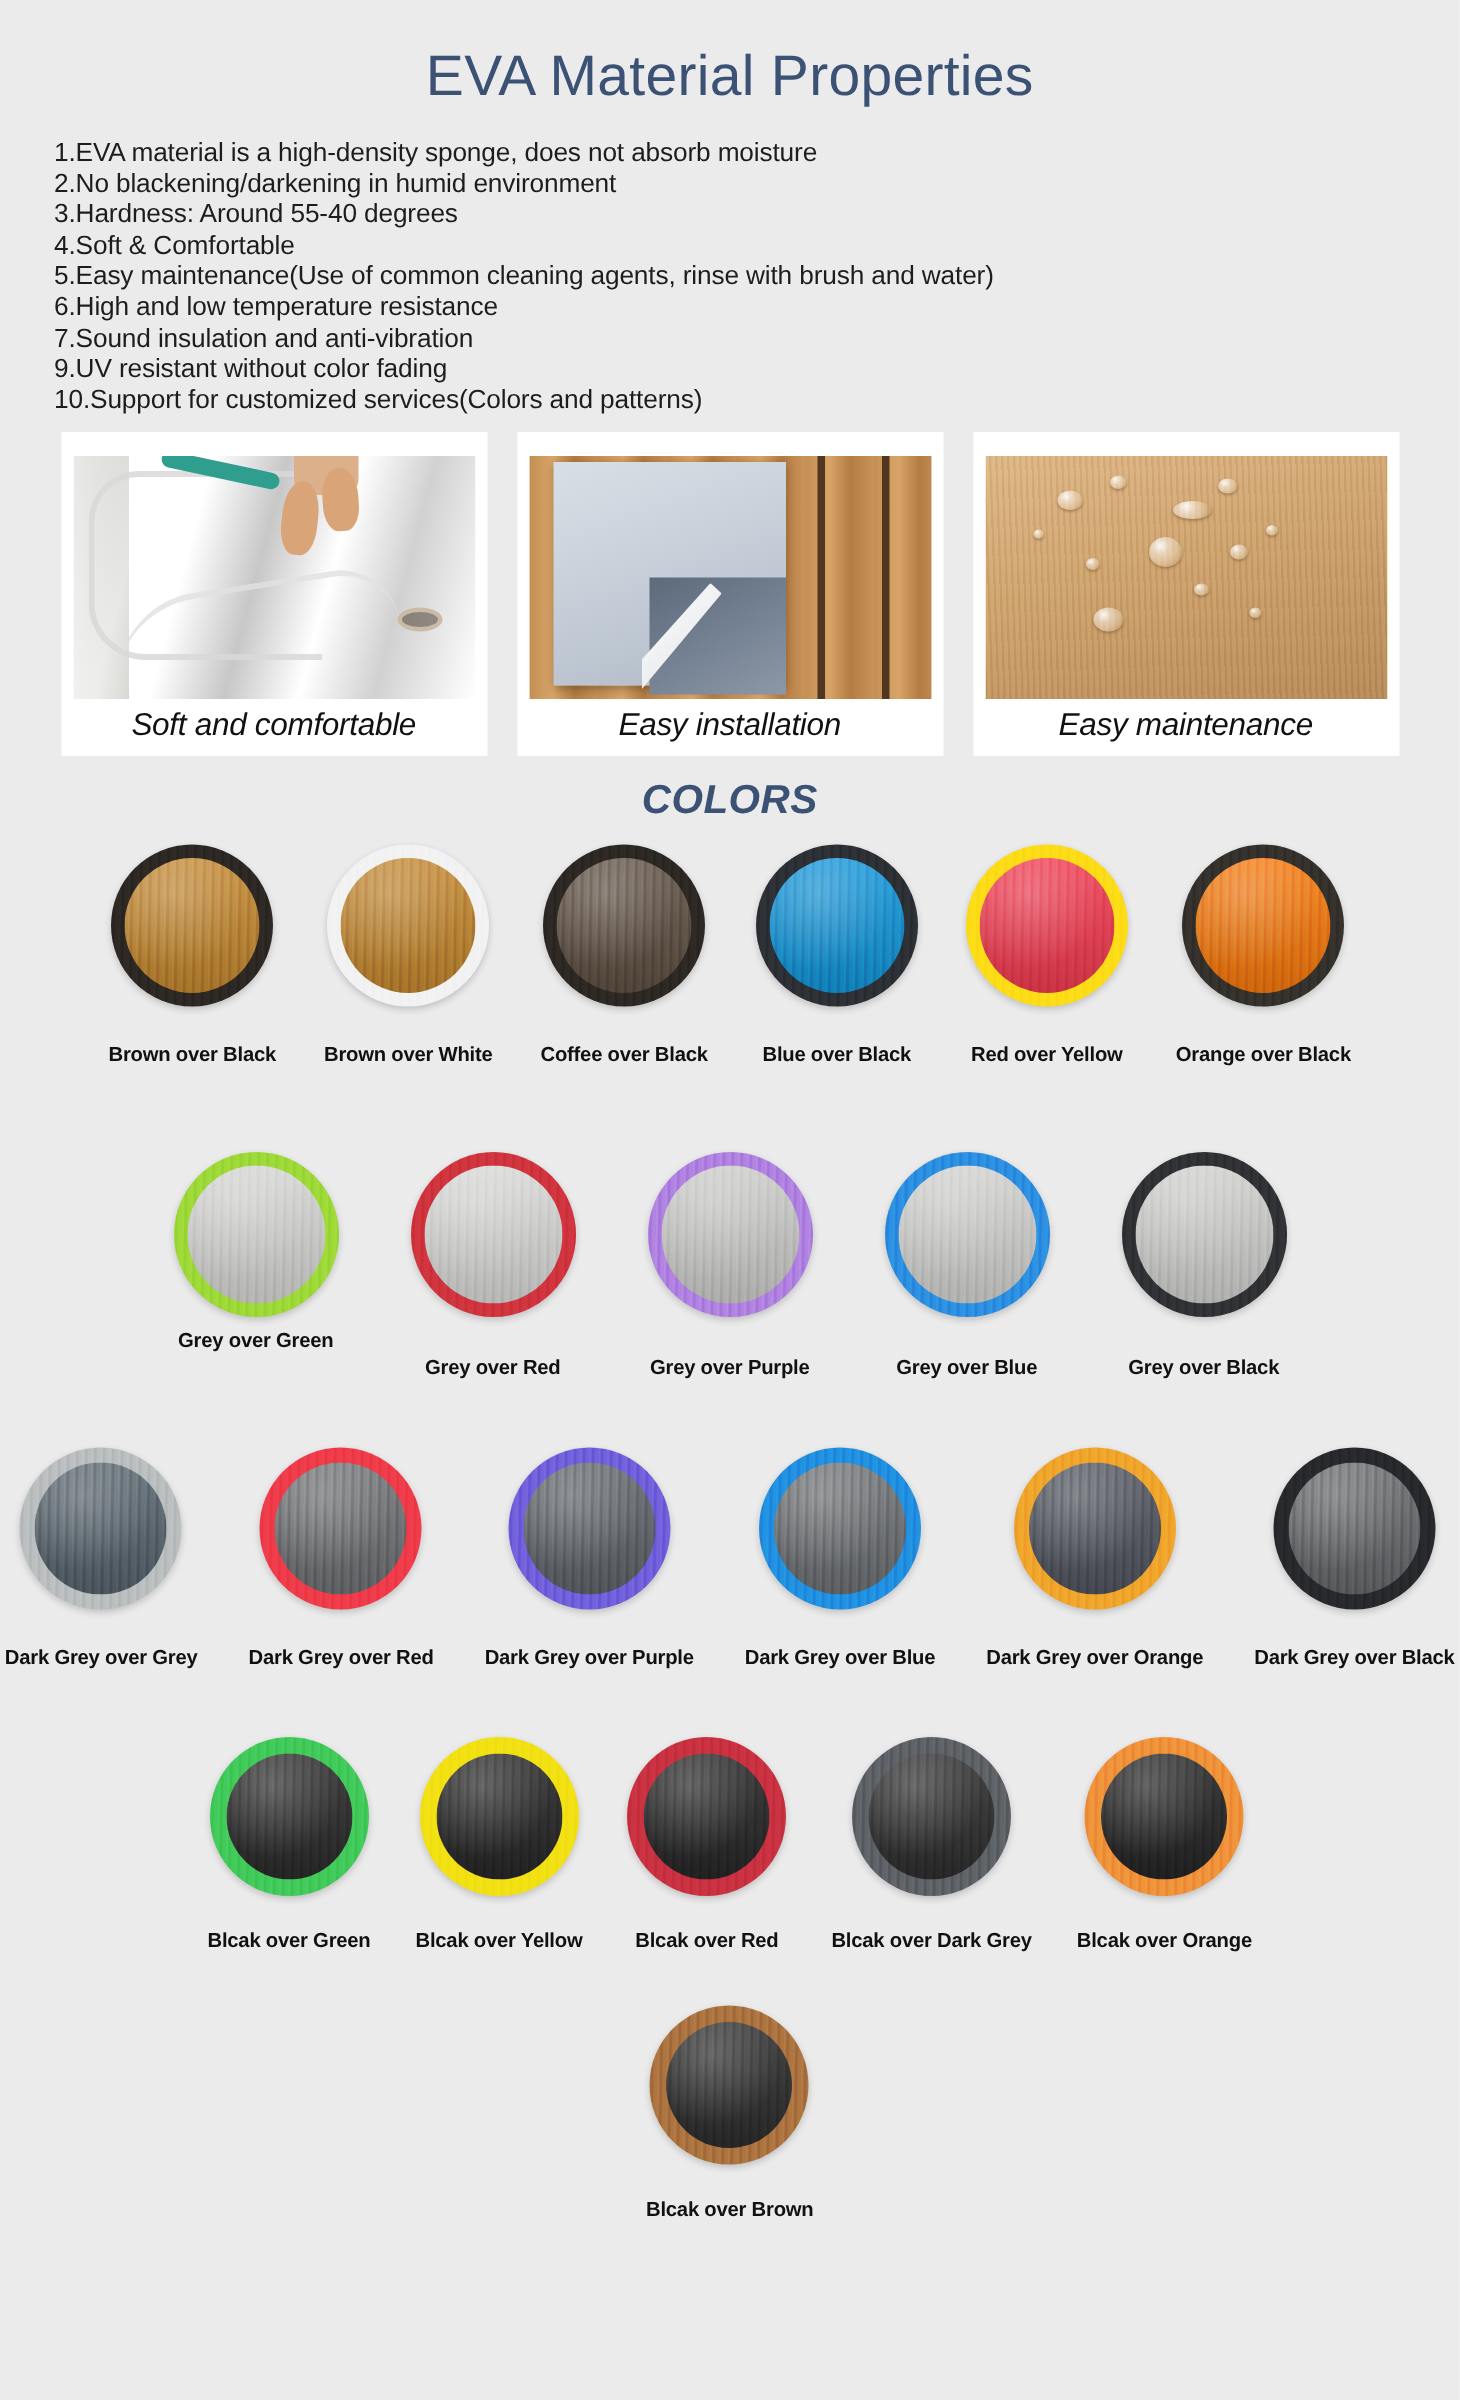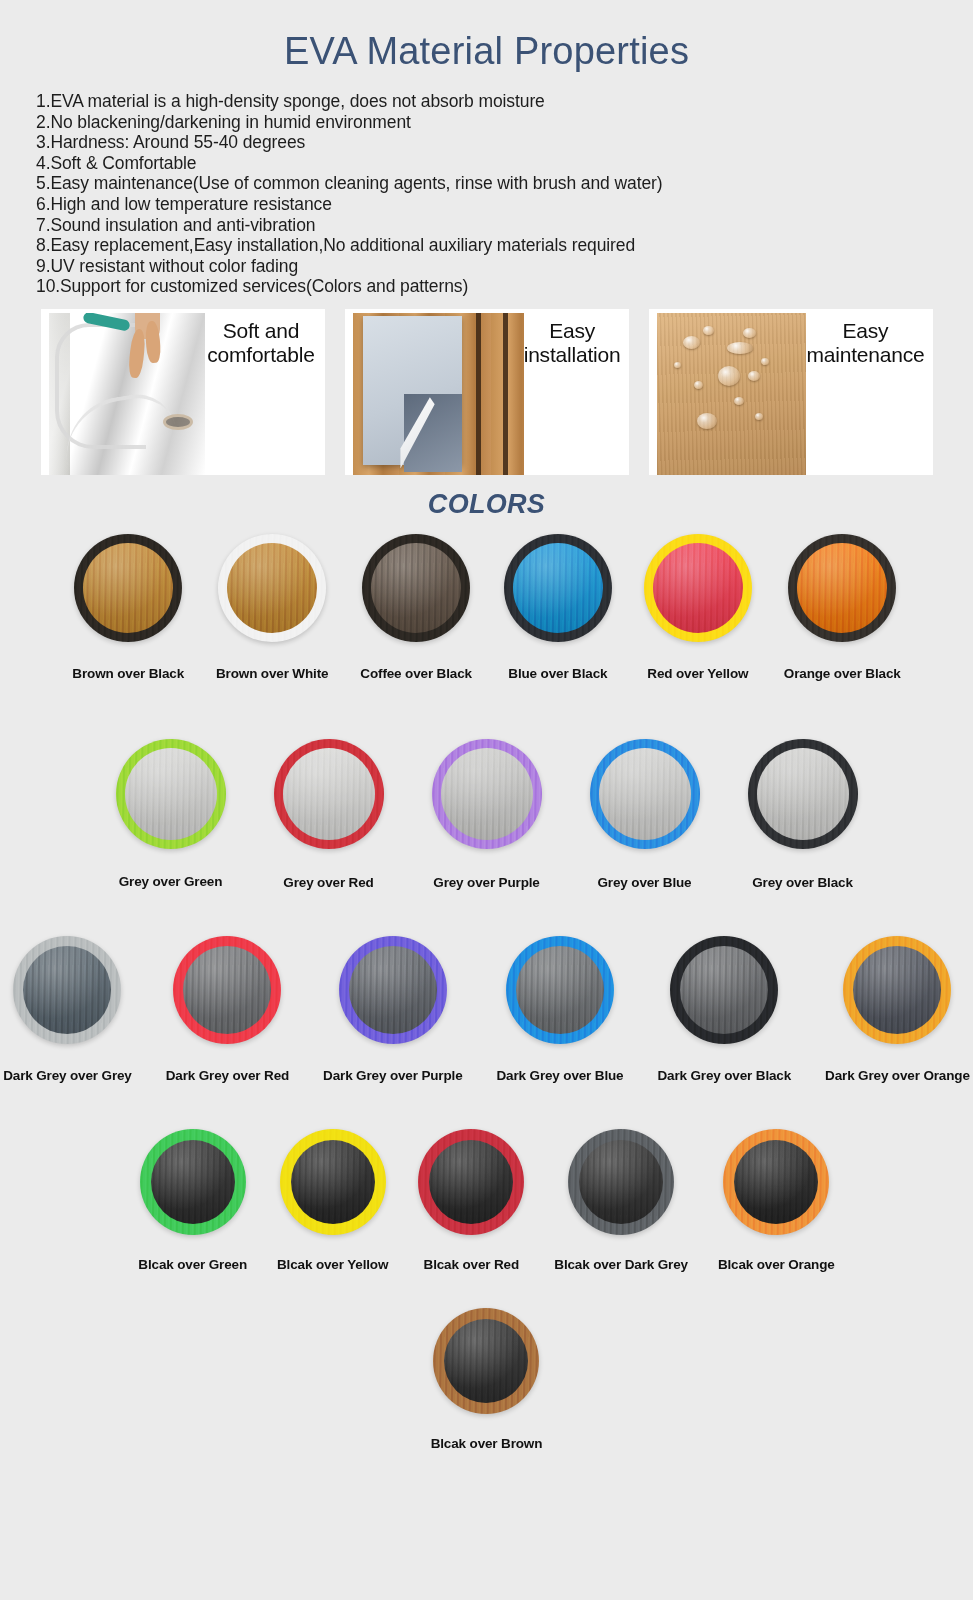--- a/index.html
+++ b/index.html
@@ -40,23 +40,24 @@
   
   .photo-row {
     display: flex;
     justify-content: center;
     gap: 20px;
     margin-top: 12px;
   }
   .photo-card {
     width: 284px;
     background: #ffffff;
-    padding: 4px 8px 0 8px;
+    padding: 16px 8px 0 8px;
     display: flex;
-    flex-direction: row;
+    flex-direction: column;
+    font-style: italic;
   }
   .photo-frame {
     width: 100%;
     height: 162px;
     overflow: hidden;
     position: relative;
   }
   .photo-caption {
     font-size: 21px;
     text-align: center;
@@ -242,21 +243,20 @@
 <h1 class="page-title">EVA Material Properties</h1>
 
 <ul class="feature-list" id="feature-list">
     <li>1.EVA material is a high-density sponge, does not absorb moisture</li>
     <li>2.No blackening/darkening in humid environment</li>
     <li>3.Hardness: Around 55-40 degrees</li>
     <li>4.Soft &amp; Comfortable</li>
     <li>5.Easy maintenance(Use of common cleaning agents, rinse with brush and water)</li>
     <li>6.High and low temperature resistance</li>
     <li>7.Sound insulation and anti-vibration</li>
-    <li>8.Easy replacement,Easy installation,No additional auxiliary materials required</li>
     <li>9.UV resistant without color fading</li>
     <li>10.Support for customized services(Colors and patterns)</li>
   </ul>
 
 <div class="photo-row">
 
   <div class="photo-card">
     <div class="photo-frame">
       <div class="deck"></div>
       <div class="deck-hull"></div>
@@ -344,21 +344,21 @@
           <span class="disc-inner" style="inset: 9px; background: radial-gradient(circle at 36% 26%, rgba(255, 255, 255, 0.22), rgba(255, 255, 255, 0) 58%), linear-gradient(rgba(255, 255, 255, 0.1), rgba(0, 0, 0, 0.16)), rgb(243, 118, 13);"></span>
         </span>
         <div class="swatch-label" style="margin-top: 24px;">Orange over Black</div>
       </div>
     </div>
     <div class="swatch-row" style="gap: 48px; margin-top: 58px;">
       <div class="swatch">
         <span class="disc" style="width: 110px; height: 110px; background: rgb(155, 216, 54); box-shadow: rgba(0, 0, 0, 0.18) 0px 2px 5px;">
           <span class="disc-inner" style="inset: 9px; background: radial-gradient(circle at 36% 26%, rgba(255, 255, 255, 0.22), rgba(255, 255, 255, 0) 58%), linear-gradient(rgba(255, 255, 255, 0.1), rgba(0, 0, 0, 0.16)), rgb(211, 211, 209);"></span>
         </span>
-        <div class="swatch-label" style="margin-top: 25px; text-align: center;">Grey over Green</div>
+        <div class="swatch-label" style="margin-top: 8px; text-align: center;">Grey over Green</div>
       </div>
       <div class="swatch">
         <span class="disc" style="width: 110px; height: 110px; background: rgb(207, 50, 60); box-shadow: rgba(0, 0, 0, 0.18) 0px 2px 5px;">
           <span class="disc-inner" style="inset: 9px; background: radial-gradient(circle at 36% 26%, rgba(255, 255, 255, 0.22), rgba(255, 255, 255, 0) 58%), linear-gradient(rgba(255, 255, 255, 0.1), rgba(0, 0, 0, 0.16)), rgb(214, 214, 212);"></span>
         </span>
         <div class="swatch-label" style="margin-top: 26px;">Grey over Red</div>
       </div>
       <div class="swatch">
         <span class="disc" style="width: 110px; height: 110px; background: rgb(174, 126, 224); box-shadow: rgba(0, 0, 0, 0.18) 0px 2px 5px;">
           <span class="disc-inner" style="inset: 9px; background: radial-gradient(circle at 36% 26%, rgba(255, 255, 255, 0.22), rgba(255, 255, 255, 0) 58%), linear-gradient(rgba(255, 255, 255, 0.1), rgba(0, 0, 0, 0.16)), rgb(201, 201, 199);"></span>
@@ -397,31 +397,31 @@
         </span>
         <div class="swatch-label" style="margin-top: 24px;">Dark Grey over Purple</div>
       </div>
       <div class="swatch">
         <span class="disc" style="width: 108px; height: 108px; background: rgb(31, 141, 224); box-shadow: rgba(0, 0, 0, 0.18) 0px 2px 5px;">
           <span class="disc-inner" style="inset: 10px; background: radial-gradient(circle at 36% 26%, rgba(255, 255, 255, 0.22), rgba(255, 255, 255, 0) 58%), linear-gradient(rgba(255, 255, 255, 0.1), rgba(0, 0, 0, 0.16)), rgb(106, 109, 112);"></span>
         </span>
         <div class="swatch-label" style="margin-top: 24px;">Dark Grey over Blue</div>
       </div>
       <div class="swatch">
+        <span class="disc" style="width: 108px; height: 108px; background: rgb(240, 163, 42); box-shadow: rgba(0, 0, 0, 0.18) 0px 2px 5px;">
+          <span class="disc-inner" style="inset: 10px; background: radial-gradient(circle at 36% 26%, rgba(255, 255, 255, 0.22), rgba(255, 255, 255, 0) 58%), linear-gradient(rgba(255, 255, 255, 0.1), rgba(0, 0, 0, 0.16)), rgb(79, 83, 92);"></span>
+        </span>
+        <div class="swatch-label" style="margin-top: 24px;">Dark Grey over Orange</div>
+      </div>
+      <div class="swatch">
         <span class="disc" style="width: 108px; height: 108px; background: rgb(38, 40, 43); box-shadow: rgba(0, 0, 0, 0.18) 0px 2px 5px;">
           <span class="disc-inner" style="inset: 10px; background: radial-gradient(circle at 36% 26%, rgba(255, 255, 255, 0.22), rgba(255, 255, 255, 0) 58%), linear-gradient(rgba(255, 255, 255, 0.1), rgba(0, 0, 0, 0.16)), rgb(99, 101, 104);"></span>
         </span>
         <div class="swatch-label" style="margin-top: 24px;">Dark Grey over Black</div>
       </div>
-      <div class="swatch">
-        <span class="disc" style="width: 108px; height: 108px; background: rgb(240, 163, 42); box-shadow: rgba(0, 0, 0, 0.18) 0px 2px 5px;">
-          <span class="disc-inner" style="inset: 10px; background: radial-gradient(circle at 36% 26%, rgba(255, 255, 255, 0.22), rgba(255, 255, 255, 0) 58%), linear-gradient(rgba(255, 255, 255, 0.1), rgba(0, 0, 0, 0.16)), rgb(79, 83, 92);"></span>
-        </span>
-        <div class="swatch-label" style="margin-top: 24px;">Dark Grey over Orange</div>
-      </div>
     </div>
     <div class="swatch-row" style="gap: 30px; margin-top: 46px;">
       <div class="swatch">
         <span class="disc" style="width: 106px; height: 106px; background: rgb(63, 201, 87); box-shadow: rgba(0, 0, 0, 0.18) 0px 2px 5px;">
           <span class="disc-inner" style="inset: 11px; background: radial-gradient(circle at 36% 26%, rgba(255, 255, 255, 0.22), rgba(255, 255, 255, 0) 58%), linear-gradient(rgba(255, 255, 255, 0.1), rgba(0, 0, 0, 0.16)), rgb(42, 42, 42);"></span>
         </span>
         <div class="swatch-label" style="margin-top: 22px;">Blcak over Green</div>
       </div>
       <div class="swatch">
         <span class="disc" style="width: 106px; height: 106px; background: rgb(242, 224, 18); box-shadow: rgba(0, 0, 0, 0.18) 0px 2px 5px;">

